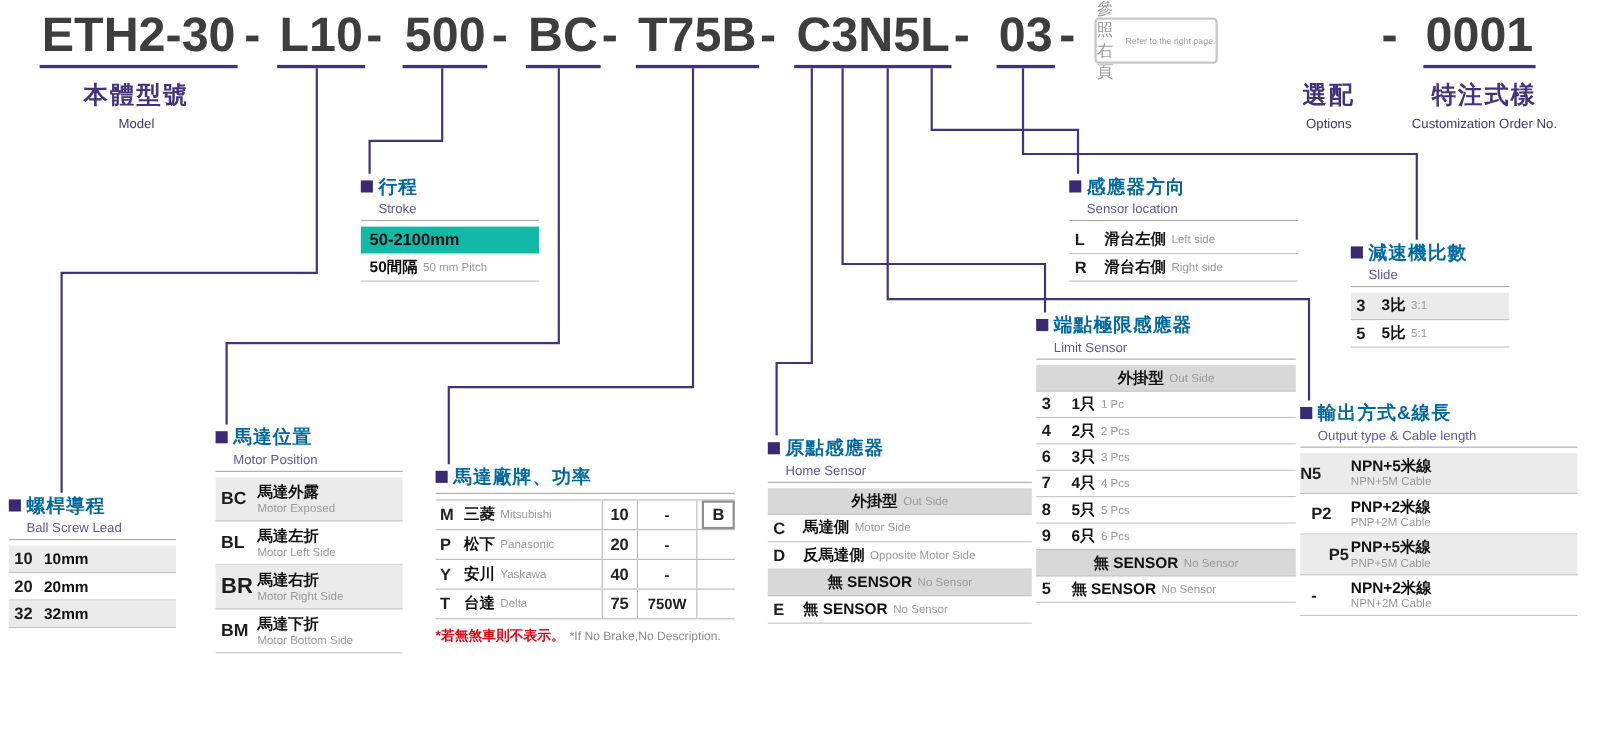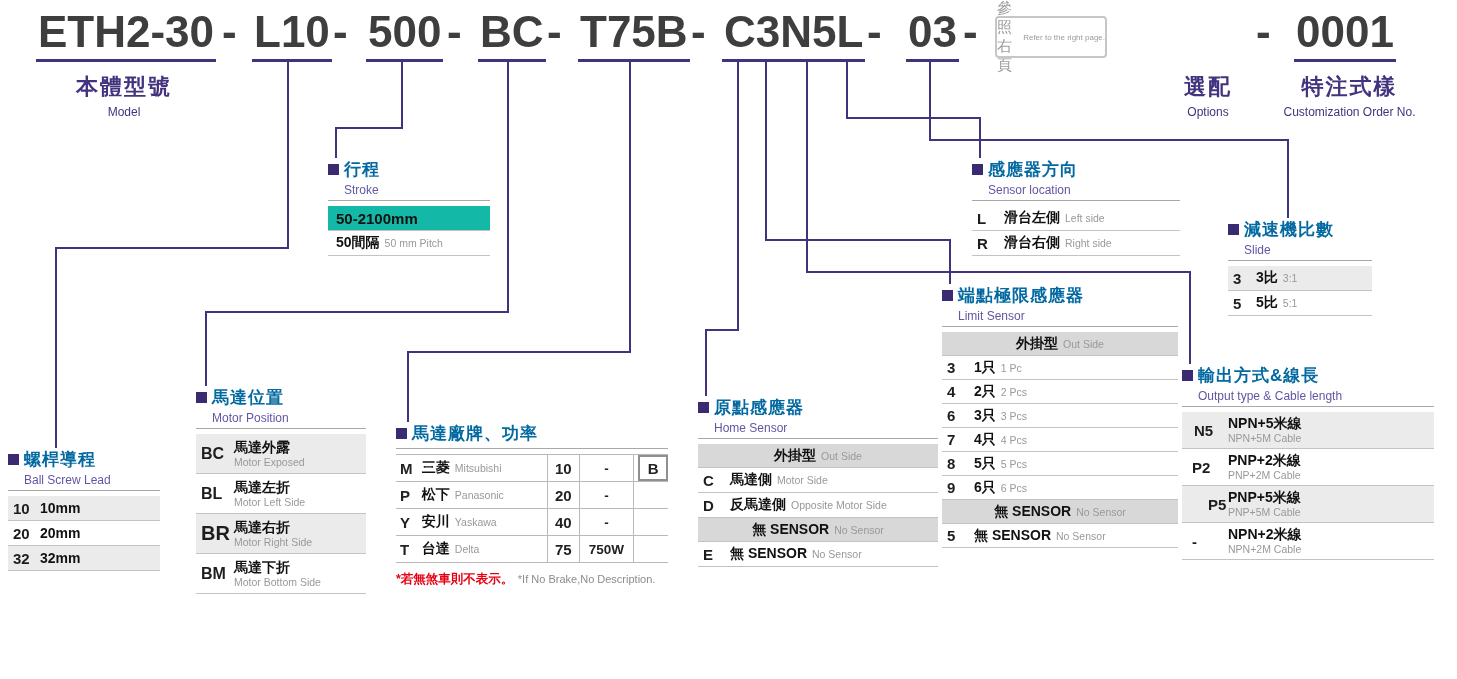--- a/index.html
+++ b/index.html
@@ -388,21 +388,21 @@
   <div class="section" style="left:1182px;top:364px;width:252px">
     <div class="sec-head">
       <div class="sec-title">
           <span class="sq"></span>
           <span>輸出方式&amp;線長</span>
         </div>
       <div class="sec-sub">Output type &amp; Cable length</div>
     </div>
     <div class="tbl alt">
       <div class="tr" style="min-height:37px">
-        <span class="code" style="width:46px;padding-left:12px">N5</span>
+        <span class="code" style="width:46px;padding-left:0">N5</span>
         <span class="stack">
           <span class="zh">NPN+5米線</span>
           <span class="en">NPN+5M Cable</span>
         </span>
       </div>
       <div class="tr" style="min-height:37px">
         <span class="code" style="width:46px;padding-left:10px">P2</span>
         <span class="stack">
           <span class="zh">PNP+2米線</span>
           <span class="en">PNP+2M Cable</span>

